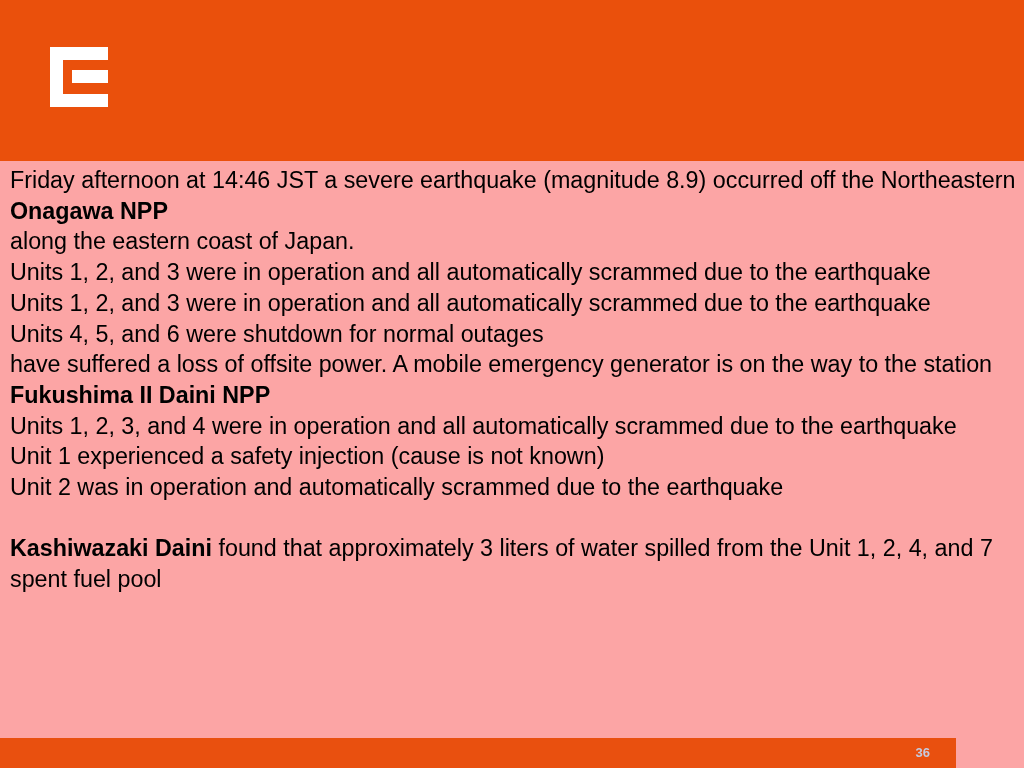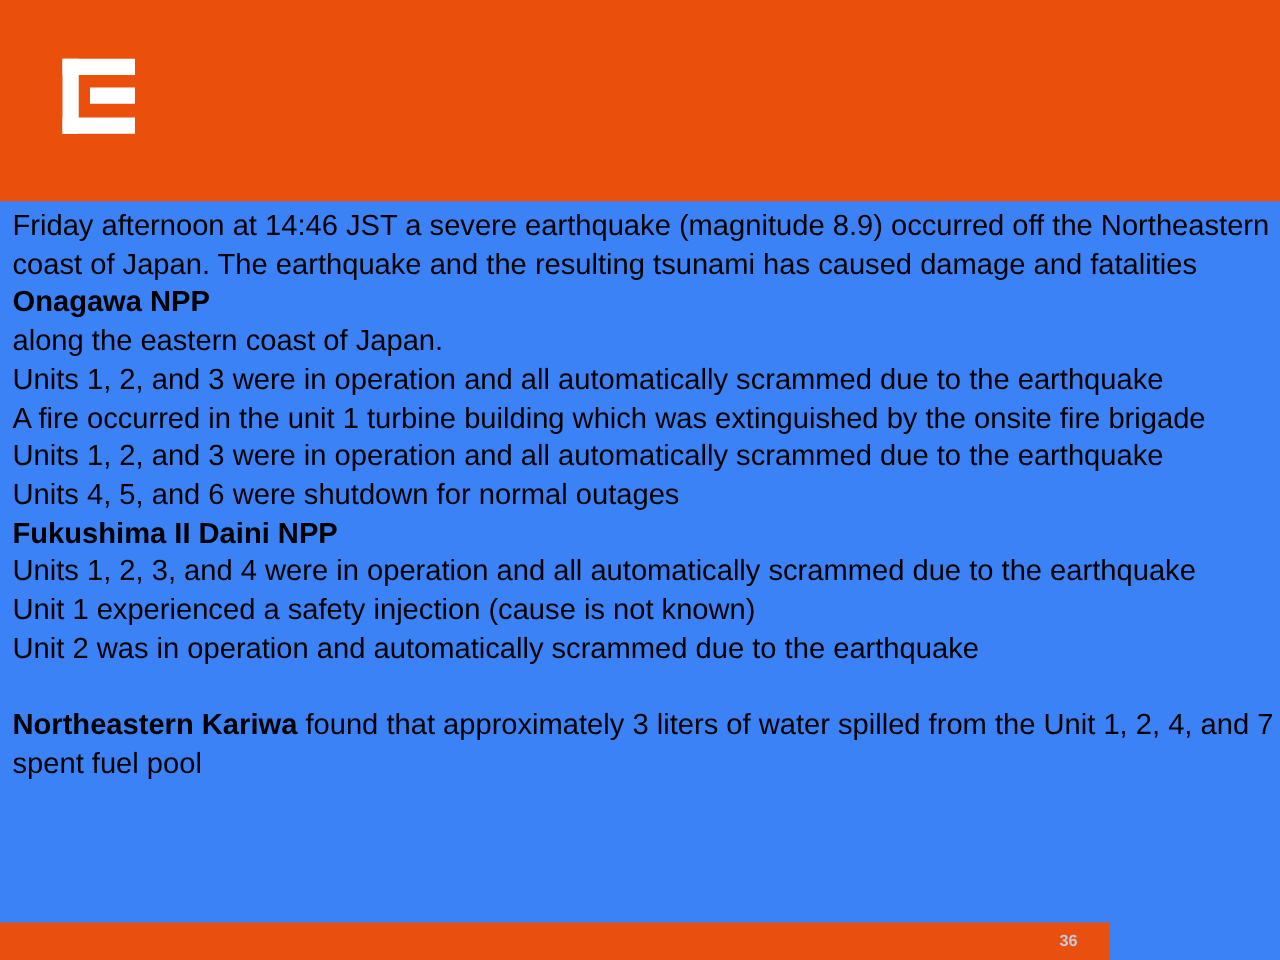--- a/index.html
+++ b/index.html
@@ -5,21 +5,21 @@
   * { margin: 0; padding: 0; box-sizing: border-box; }
   html, body { width: 1024px; height: 768px; }
   body {
     font-family: "Liberation Sans", sans-serif;
     background: #ffffff;
   }
   .slide {
     position: relative;
     width: 1024px;
     height: 768px;
-    background: #3b82f6;
+    background: #fca5a5;
     overflow: hidden;
   }
   
   .header-band {
     position: absolute;
     left: 0; top: 0;
     width: 1024px; height: 161px;
     background: #EA500C;
   }
   
@@ -43,21 +43,21 @@
     line-height: 30.7px;
     z-index: 2;
   }
   .body-text .line { white-space: nowrap; min-height: 30.7px; }
   .body-text .line.bold { font-weight: bold; }
   .body-text .bold-seg { font-weight: bold; }
   
   .footer-band {
     position: absolute;
     left: 0; top: 738px;
-    width: 888px; height: 30px;
+    width: 956px; height: 30px;
     background: #E9500F;
     z-index: 1;
   }
   .page-number {
     position: absolute;
     right: 26px; top: 8px;
     font-size: 13px;
     font-weight: bold;
     color: #C6CADF;
     line-height: 13px;
@@ -72,33 +72,32 @@
     <div class="logo">
       <div class="bar bar-top"></div>
       <div class="bar bar-left"></div>
       <div class="bar bar-mid"></div>
       <div class="bar bar-bottom"></div>
     </div>
   </div>
 
   <div class="body-text" id="body-text">
       <div class="line">Friday afternoon at 14:46 JST a severe earthquake (magnitude 8.9) occurred off the Northeastern</div>
-      <div class="line">coast of Japan. The earthquake and the resulting tsunami has caused damage and fatalities</div>
       <div class="line bold">Onagawa NPP</div>
       <div class="line">along the eastern coast of Japan.</div>
       <div class="line">Units 1, 2, and 3 were in operation and all automatically scrammed due to the earthquake</div>
-      <div class="line">A fire occurred in the unit 1 turbine building which was extinguished by the onsite fire brigade</div>
       <div class="line">Units 1, 2, and 3 were in operation and all automatically scrammed due to the earthquake</div>
       <div class="line">Units 4, 5, and 6 were shutdown for normal outages</div>
+      <div class="line">have suffered a loss of offsite power. A mobile emergency generator is on the way to the station</div>
       <div class="line bold">Fukushima II Daini NPP</div>
       <div class="line">Units 1, 2, 3, and 4 were in operation and all automatically scrammed due to the earthquake</div>
       <div class="line">Unit 1 experienced a safety injection (cause is not known)</div>
       <div class="line">Unit 2 was in operation and automatically scrammed due to the earthquake</div>
       <div class="line">&nbsp;</div>
-      <div class="line"><span class="bold-seg">Northeastern Kariwa</span> found that approximately 3 liters of water spilled from the Unit 1, 2, 4, and 7</div>
+      <div class="line"><span class="bold-seg">Kashiwazaki Daini</span> found that approximately 3 liters of water spilled from the Unit 1, 2, 4, and 7</div>
       <div class="line">spent fuel pool</div>
     </div>
 
   <div class="footer-band">
     <span class="page-number">36</span>
   </div>
 
 </div>
 
 </body></html>

